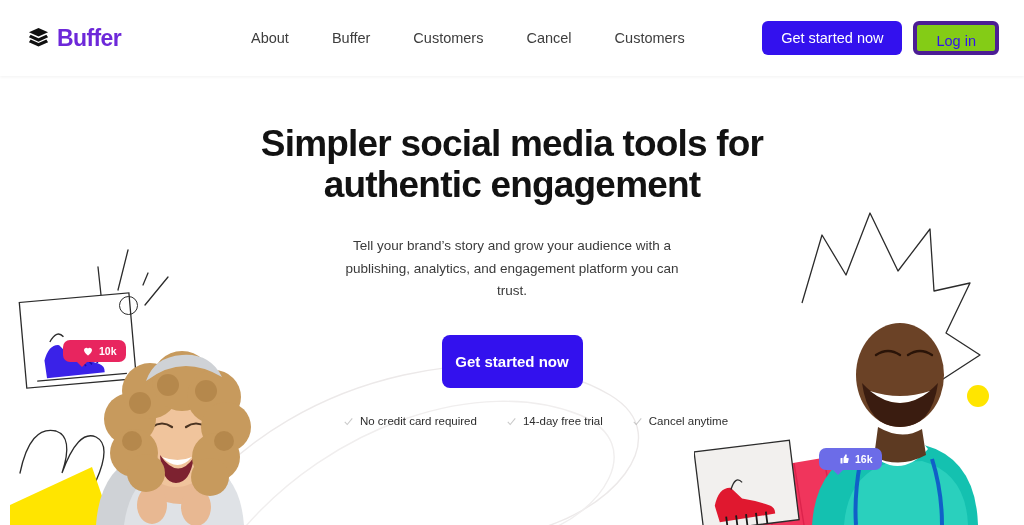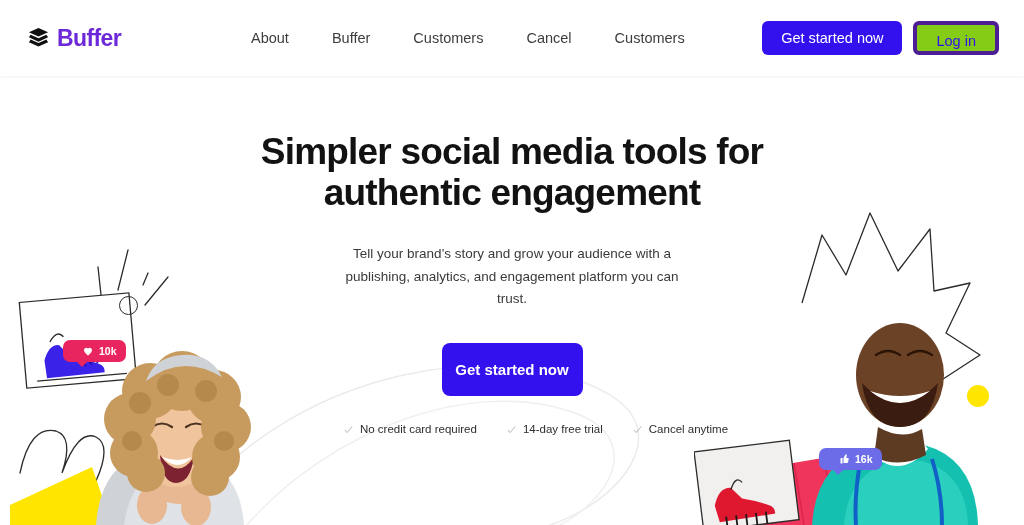--- a/index.html
+++ b/index.html
@@ -65,21 +65,21 @@
     overflow:hidden; background:#ffffff;
   }
   .hero-content {
     position:relative; z-index:20;
     width:100%; text-align:center;
     padding-top:48px;
   }
   .headline {
     font-size:37px; font-weight:bold; line-height:1.1;
     letter-spacing:-0.8px; color:#121212;
-    max-width:640px; margin:8px auto;
+    max-width:640px; margin:0 auto;
   }
   .subhead {
     margin:30px auto 0; max-width:350px;
     font-size:13.5px; line-height:1.65; color:#3a3a3a;
   }
   .cta-wrap { margin-top:33px; }
   .btn-cta {
     background:#3311ee; color:#ffffff;
     font-size:15px; font-weight:bold; font-family:inherit;
     border:none; border-radius:8px;

